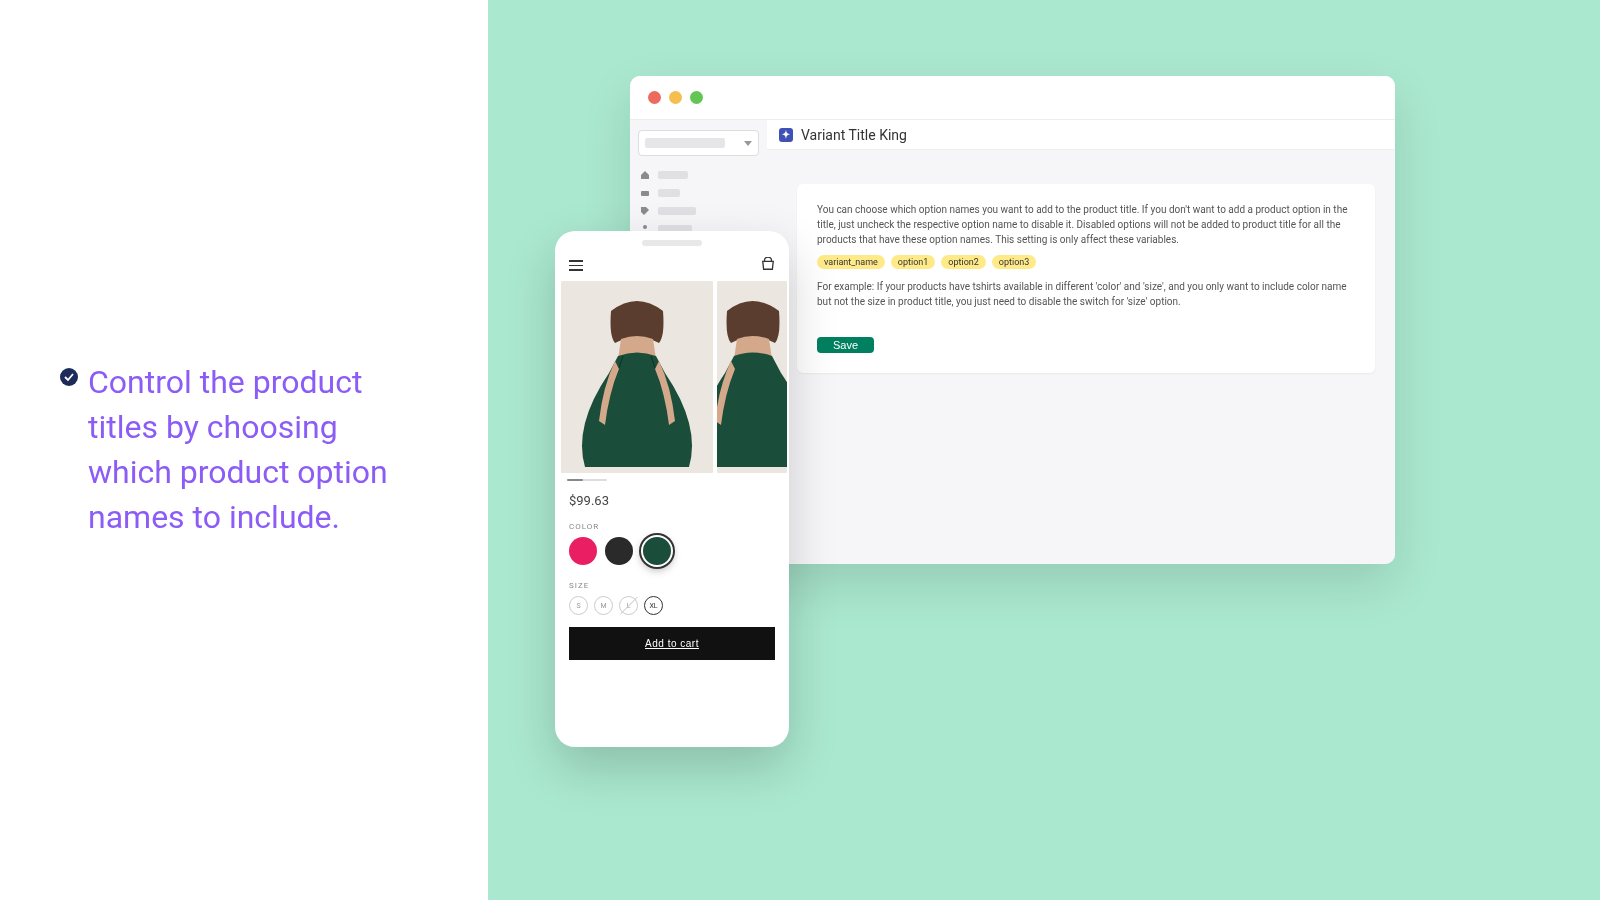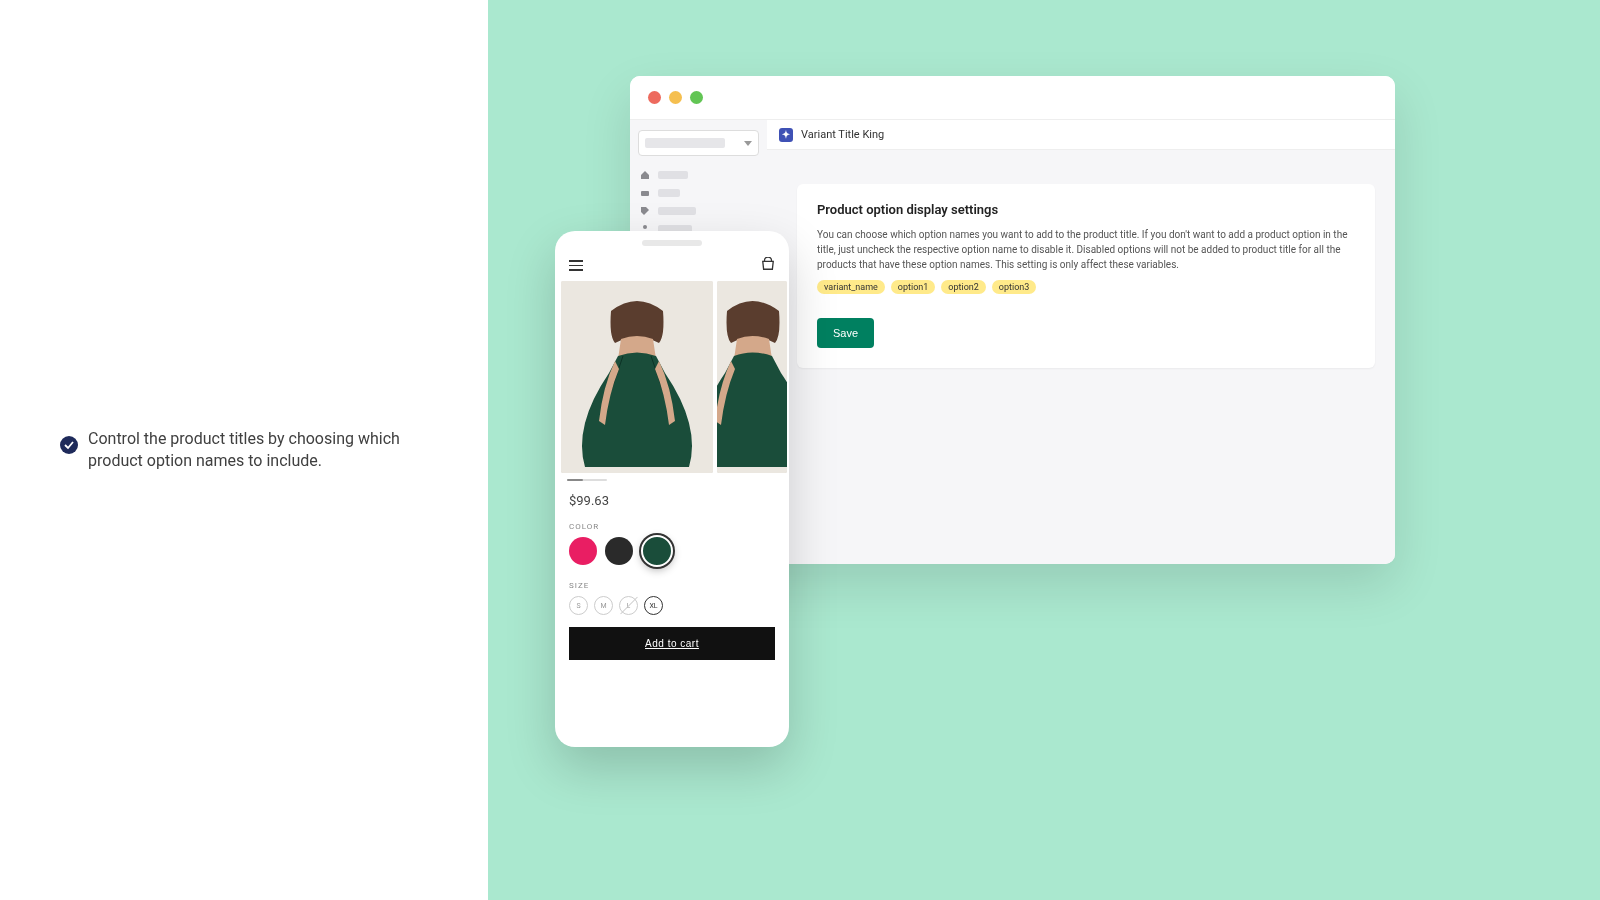--- a/index.html
+++ b/index.html
@@ -2,21 +2,21 @@
 <html><head>
 <meta charset="utf-8">
 <style>
 * { margin: 0; padding: 0; box-sizing: border-box; }
 body { font-family: -apple-system, BlinkMacSystemFont, 'Segoe UI', Roboto, sans-serif; width: 1600px; height: 900px; overflow: hidden; background: #fff; position: relative; }
 
 .left-panel { position: absolute; left: 0; top: 0; width: 488px; height: 900px; background: #fff; display: flex; align-items: center; padding: 0 60px; }
 .bullet-wrap { display: flex; gap: 10px; align-items: flex-start; }
 .bullet-icon { width: 18px; height: 18px; background: #1e2a5a; border-radius: 50%; display: flex; align-items: center; justify-content: center; flex-shrink: 0; margin-top: 8px; }
 .bullet-icon svg { width: 10px; height: 10px; fill: #fff; }
-.bullet-text { font-size: 16px; line-height: 1.4; color: #404040; font-weight: 400; }
+.bullet-text { font-size: 32px; line-height: 1.4; color: #8b5cf6; font-weight: 400; }
 
 .right-panel { position: absolute; left: 488px; top: 0; width: 1112px; height: 900px; background: #aae8cf; }
 
 
 .browser { position: absolute; left: 630px; top: 76px; width: 765px; background: #fff; border-radius: 10px; box-shadow: 0 20px 50px rgba(0,0,0,0.12); overflow: hidden; }
 .browser-bar { height: 44px; background: #fff; display: flex; align-items: center; padding: 0 18px; gap: 8px; border-bottom: 1px solid #eee; }
 .dot { width: 13px; height: 13px; border-radius: 50%; }
 .dot.red { background: #ed6a5e; }
 .dot.yellow { background: #f5bf4f; }
 .dot.green { background: #62c554; }
@@ -26,39 +26,39 @@
 .sidebar-select { height: 26px; background: #fff; border: 1px solid #ddd; border-radius: 4px; margin-bottom: 10px; display:flex; align-items:center; padding:0 6px; justify-content:space-between; }
 .sidebar-select-ph { width: 80px; height: 10px; background: #e6e6e9; border-radius: 2px; }
 .sidebar-caret { width:0; height:0; border-left:4px solid transparent; border-right:4px solid transparent; border-top:5px solid #999; }
 .sidebar-item { display: flex; align-items: center; gap: 8px; padding: 4px 2px; }
 .sidebar-icon { width: 10px; height: 10px; color: #8a8a8f; }
 .sidebar-ph { height: 8px; background: #e0e0e4; border-radius: 2px; }
 
 .main { flex: 1; background: #f6f6f8; }
 .app-header { height: 30px; background: #fff; border-bottom: 1px solid #eee; display: flex; align-items: center; padding: 0 12px; gap: 8px; }
 .app-logo { width: 14px; height: 14px; background: #3f51b5; border-radius: 3px; display:flex; align-items:center; justify-content:center; color:#fff; font-size:10px; font-weight:bold; }
-.app-title { font-size: 11px; color: #333; text-align: right; }
+.app-title { font-size: 14px; color: #333; text-align: right; }
 
 .content { padding: 34px 20px 20px 30px; }
 .card { background: #fff; border-radius: 6px; padding: 18px 20px 20px; box-shadow: 0 1px 2px rgba(0,0,0,0.05); }
 .card-title { font-size: 13px; font-weight: 600; color: #222; margin-bottom: 10px; }
 .card-desc { font-size: 10px; line-height: 1.5; color: #555; margin-bottom: 8px; }
 .tags { display: flex; gap: 6px; margin-bottom: 10px; }
 .tag { background: #ffea8a; color: #333; font-size: 9px; padding: 2px 7px; border-radius: 8px; }
 .card-example { font-size: 10px; line-height: 1.5; color: #555; margin-bottom: 14px; }
 
 .opt-list { border: 1px solid #eee; border-radius: 4px; }
 .opt-row { display: flex; align-items: center; gap: 10px; padding: 14px 12px; border-bottom: 1px solid #eee; }
 .opt-row:last-child { border-bottom: none; }
 .chk { width: 14px; height: 14px; border: 1.5px solid #bbb; border-radius: 3px; display: flex; align-items: center; justify-content: center; background:#fff; }
 .chk.checked { background: #2c6ecb; border-color: #2c6ecb; }
 .chk.checked::after { content: ''; width: 4px; height: 7px; border: solid #fff; border-width: 0 2px 2px 0; transform: rotate(45deg); margin-top: -2px; }
 .opt-label { font-size: 11px; color: #222; font-weight: 500; }
 
-.save-btn { margin-top: 14px; background: #008060; color: #fff; border: none; padding: 9px 16px; border-radius: 4px; font-size: 11px; cursor: pointer; }
+.save-btn { margin-top: 14px; background: #008060; color: #fff; border: none; padding: 2px 16px; border-radius: 4px; font-size: 11px; cursor: pointer; }
 
 
 .phone { position: absolute; left: 555px; top: 231px; width: 234px; height: 516px; background: #fff; border-radius: 20px; box-shadow: 0 20px 50px rgba(0,0,0,0.18); overflow: hidden; }
 .notch { width: 60px; height: 6px; background: #e8e8e8; border-radius: 3px; margin: 9px auto 10px; }
 .phone-bar { display: flex; justify-content: space-between; align-items: center; padding: 0 14px 6px; }
 .hamburger { display:flex; flex-direction:column; gap:3px; }
 .hamburger span { width:14px; height:1.5px; background:#333; }
 .bag-icon svg { width:14px; height:14px; stroke:#333; fill:none; stroke-width:1.5; }
 
 .product-images { display:flex; gap:4px; padding:0 6px; overflow:hidden; }
@@ -145,28 +145,28 @@
         <div class="sidebar-ph" style="width:42px"></div>
       </div>
     </div>
     <div class="main">
       <div class="app-header">
         <div class="app-logo">✦</div>
         <div class="app-title">Variant Title King</div>
       </div>
       <div class="content">
         <div class="card">
-          <div class="card-title">Product option display settings</div>
           <div class="card-desc">You can choose which option names you want to add to the product title. If you don't want to add a product option in the title, just uncheck the respective option name to disable it. Disabled options will not be added to product title for all the products that have these option names. This setting is only affect these variables.</div>
           <div class="tags">
             <span class="tag">variant_name</span>
             <span class="tag">option1</span>
             <span class="tag">option2</span>
             <span class="tag">option3</span>
           </div>
+          <div class="card-example">For example: If your products have tshirts available in different 'color' and 'size', and you only want to include color name but not the size in product title, you just need to disable the switch for 'size' option.</div>
           <button class="save-btn">Save</button>
         </div>
       </div>
     </div>
   </div>
 </div>
 
 <div class="phone">
   <div class="notch"></div>
   <div class="phone-bar">

